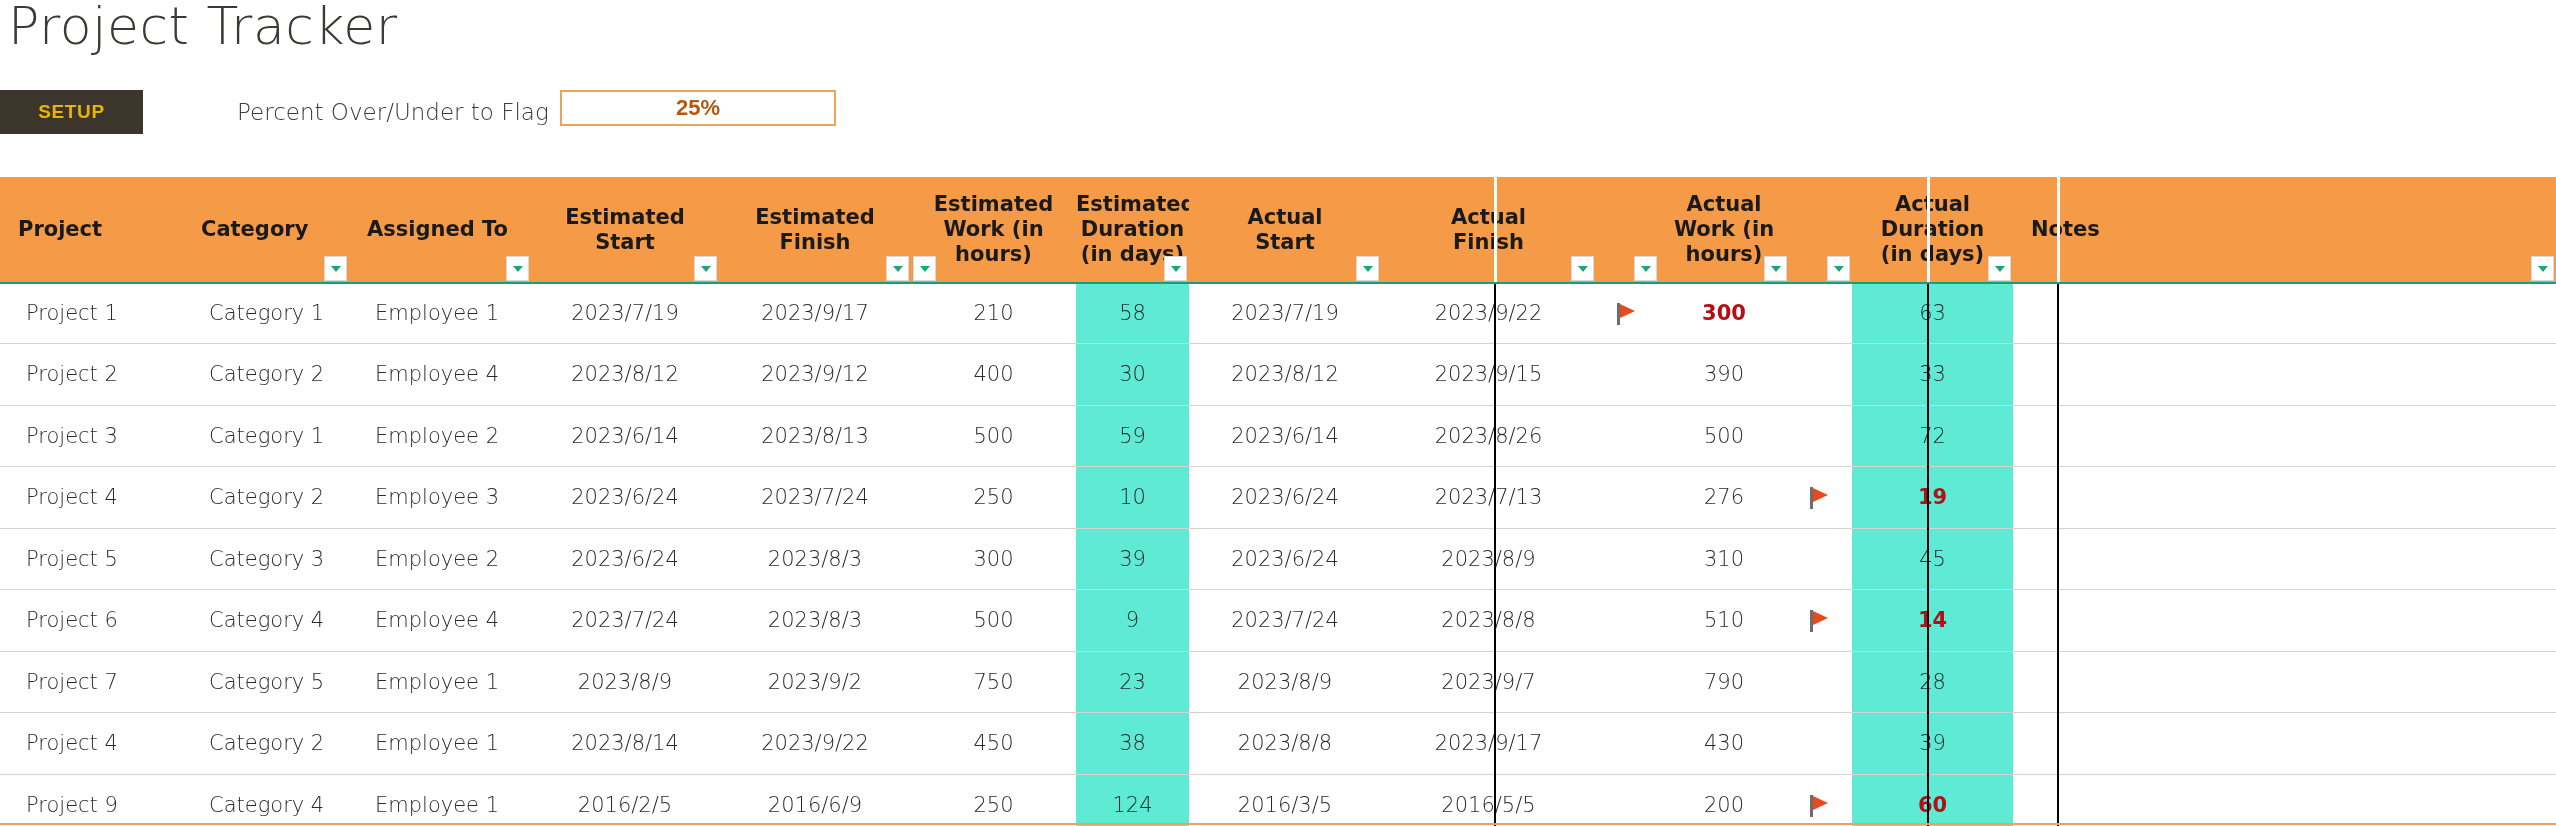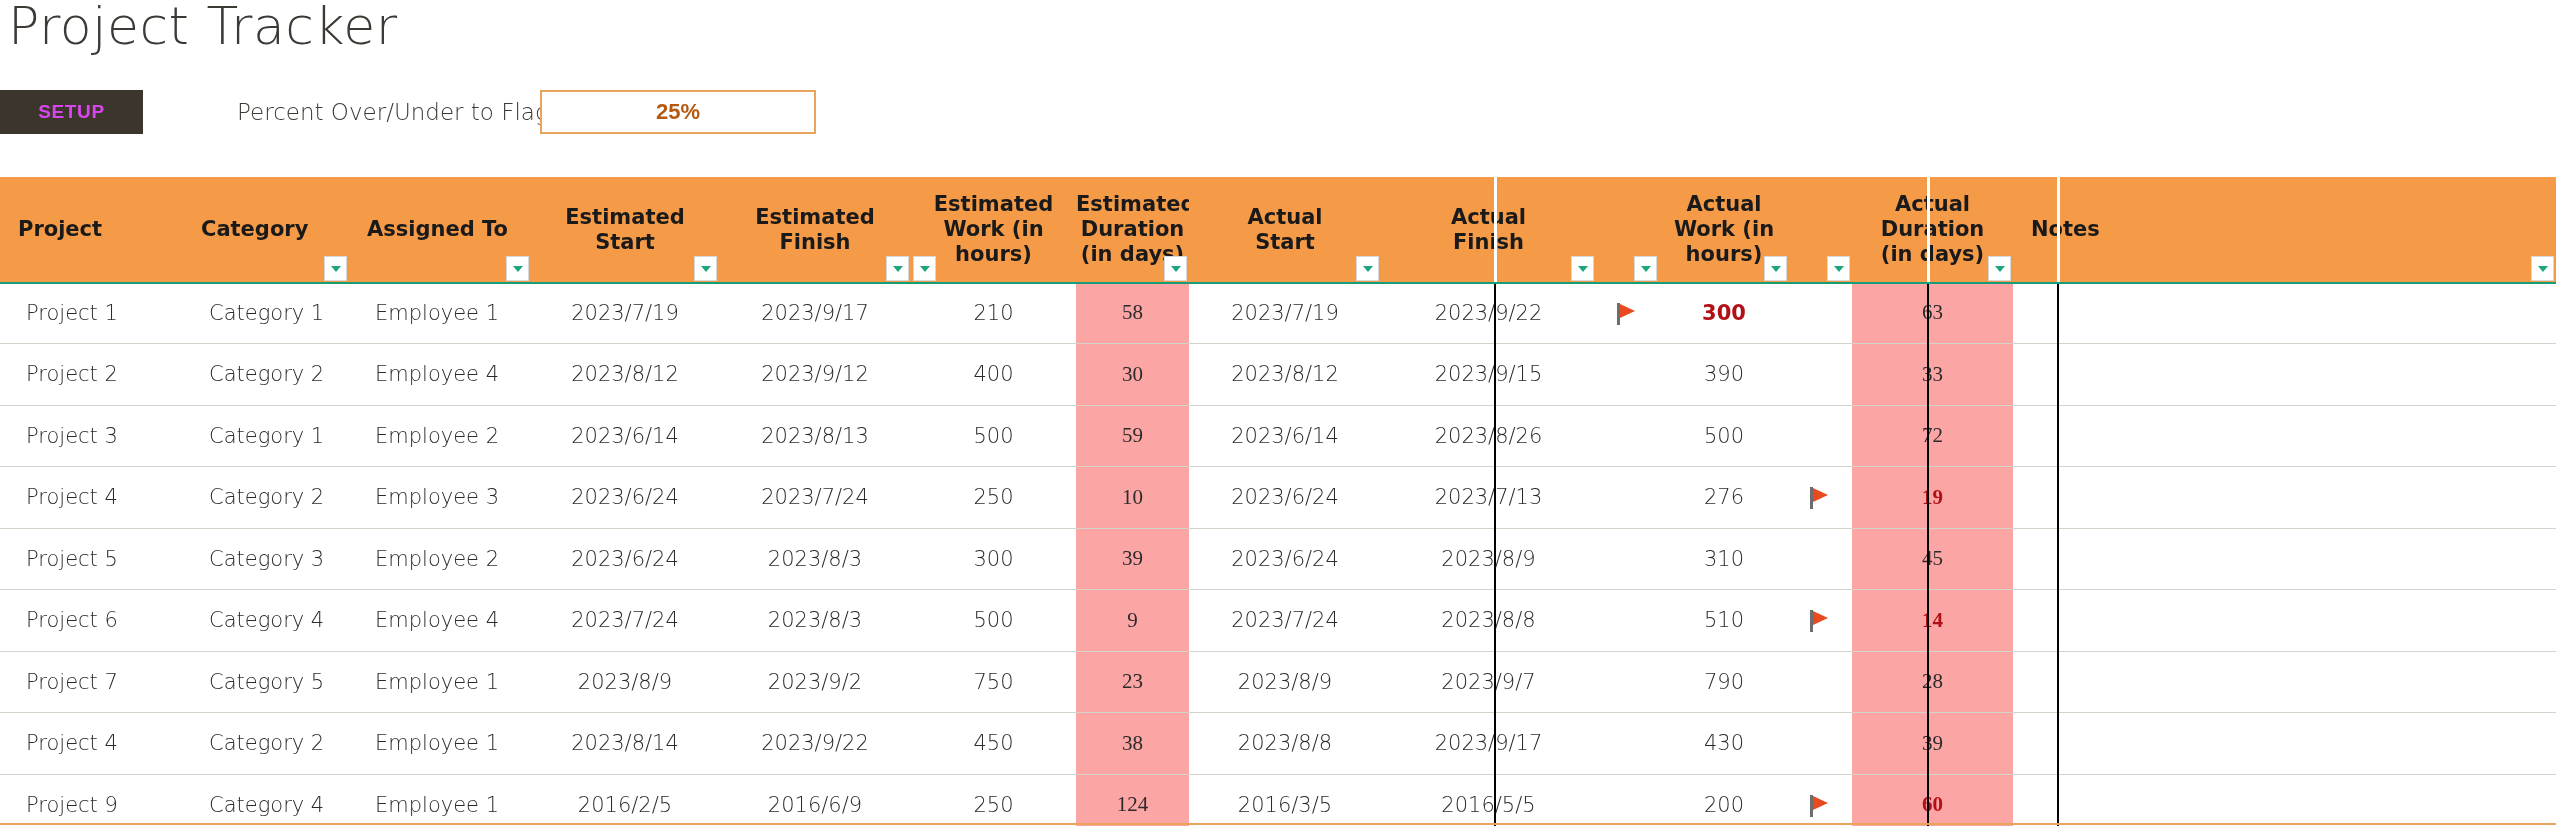--- a/index.html
+++ b/index.html
@@ -36,21 +36,21 @@
     height: 44px;
     width: 100%;
   }
   .setup-badge {
     position: absolute;
     left: 0;
     top: 0;
     width: 143px;
     height: 44px;
     background: #3b352c;
-    color: #d946ef;
+    color: #eab308;
     font-size: 19px;
     font-weight: bold;
     letter-spacing: 0.6px;
     display: flex;
     align-items: center;
     justify-content: center;
   }
   .setup-label {
     position: absolute;
     left: 237px;
@@ -59,24 +59,24 @@
     display: flex;
     align-items: center;
     font-size: 23px;
     color: #3d3935;
     font-family: "DejaVu Sans", sans-serif;
     font-weight: 300;
     white-space: nowrap;
   }
   .percent-box {
     position: absolute;
-    left: 540px;
+    left: 560px;
     top: 0;
     width: 276px;
-    height: 44px;
+    height: 36px;
     border: 2px solid #e8a45c;
     box-sizing: border-box;
     background: #ffffff;
     display: flex;
     align-items: center;
     justify-content: center;
     font-size: 22px;
     font-weight: bold;
     color: #b4590f;
   }
@@ -157,21 +157,21 @@
     font-size: 21px;
     color: #2b2b2b;
     vertical-align: middle;
     font-family: "DejaVu Sans", sans-serif;
     font-weight: 300;
     border-bottom: 1px solid #d6d3cb;
     background: #ffffff;
   }
   tbody td.c-left   { text-align: left;  padding-left: 26px; }
   tbody td.c-center { text-align: center; }
-  td.shaded { background: #fca5a5; font-family: Liberation Serif, serif; }
+  td.shaded { background: #5eead4; }
   td.flagcol {
     background: #ffffff;
     text-align: center;
     position: relative;
   }
   .overval { color: #b11016; font-weight: bold; }
 
   
   .vline {
     position: absolute;

